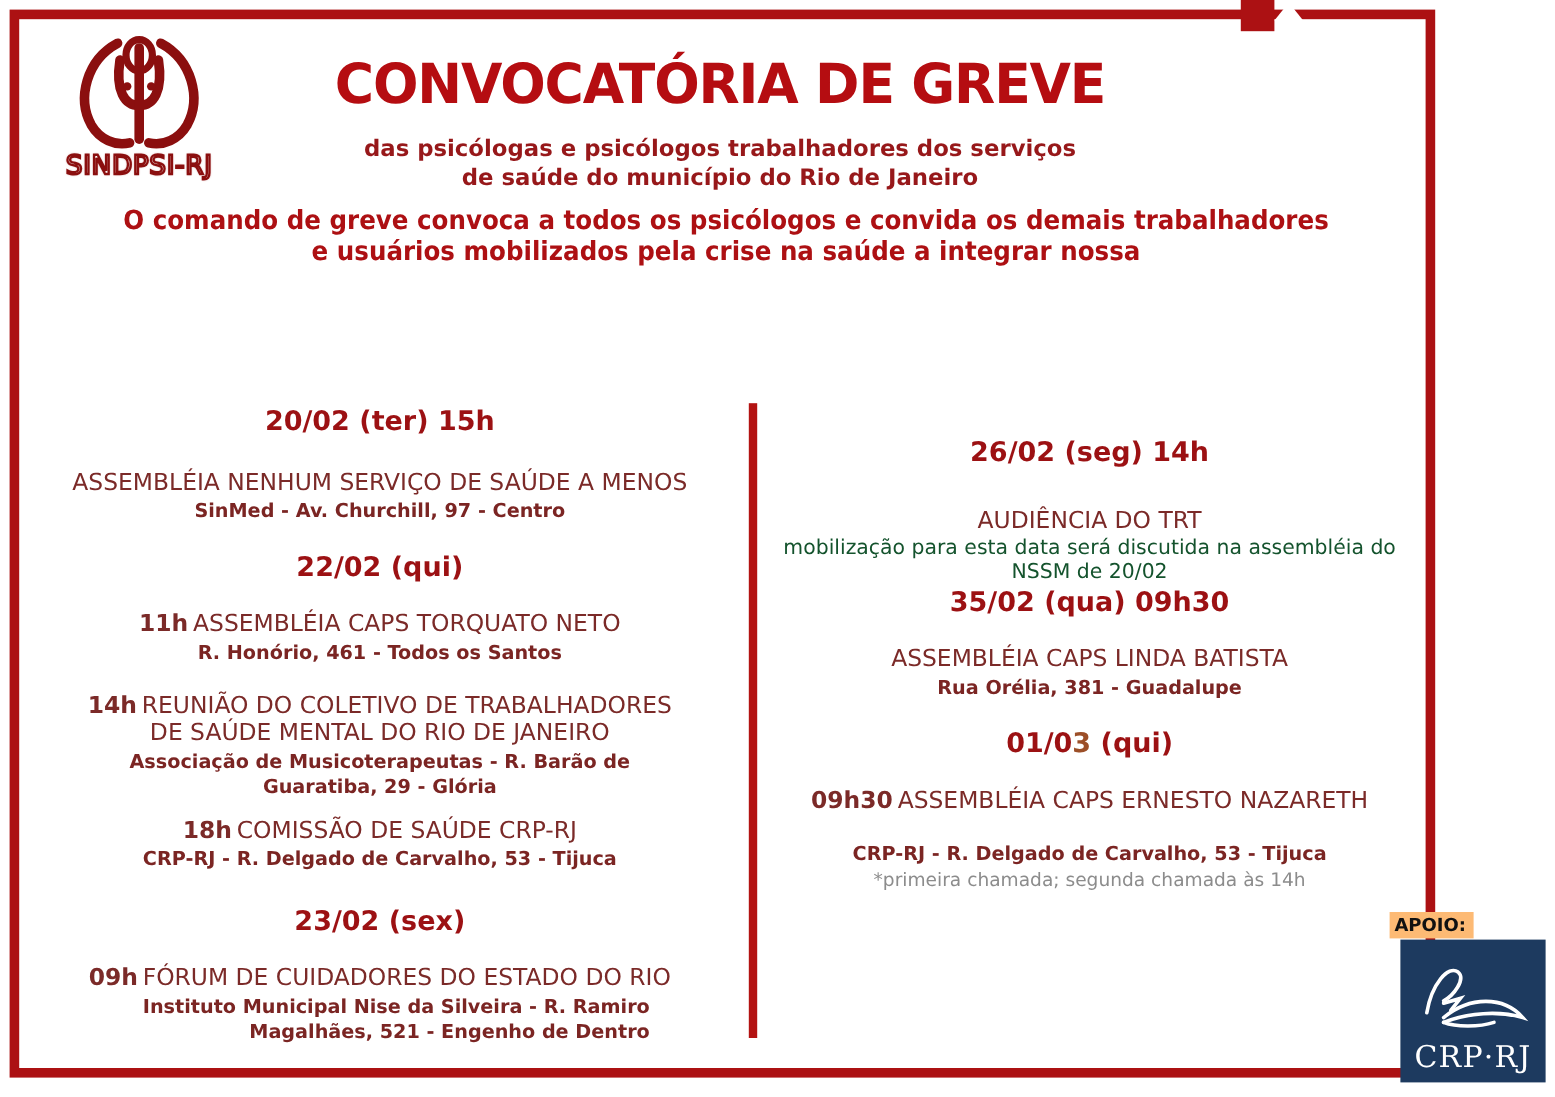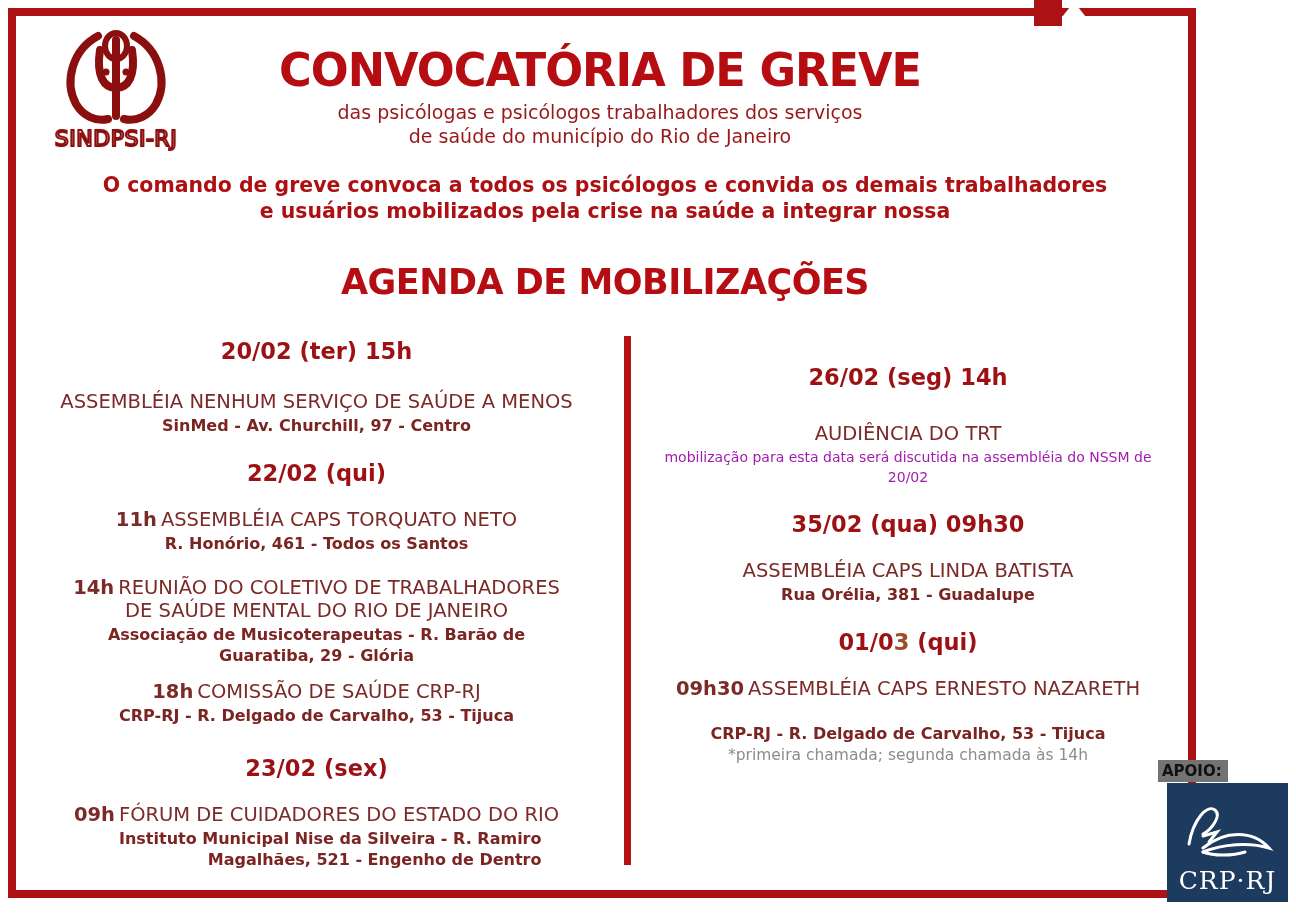--- a/index.html
+++ b/index.html
@@ -14,50 +14,50 @@
   .top-notch{position:absolute;left:1062px;top:2px;width:0;height:0;z-index:3;
          border-left:12px solid transparent;border-right:12px solid transparent;
          border-bottom:15px solid #fff;}
   
   .sind-logo{position:absolute;left:46px;top:24px;width:140px;text-align:center;z-index:4;}
   .sind-label{font-weight:normal;font-size:22px;color:#fff;letter-spacing:.5px;
          -webkit-text-stroke:2px #8b0f0f;text-shadow:0 0 2px #8b0f0f;margin-top:-6px;}
   .title-block{position:absolute;left:150px;top:44px;width:900px;text-align:center;z-index:4;}
   .main-title{font-size:46px;font-weight:bold;color:#b50d11;letter-spacing:-1px;
          transform:scaleX(.97);transform-origin:center;line-height:52px;}
-  .subtitle{font-size:19px;font-weight:normal;color:#97181a;line-height:24px;margin-top:4px;}
+  .subtitle{font-size:19px;font-weight:bold;color:#97181a;line-height:24px;margin-top:16px;}
   .intro{position:absolute;left:40px;top:172px;width:1130px;text-align:center;
          font-size:22px;font-weight:bold;color:#ad1013;line-height:26px;
          transform:scaleX(.93);transform-origin:center;z-index:4;}
   .agenda-heading{position:absolute;left:40px;top:262px;width:1130px;text-align:center;
          font-size:35px;font-weight:bold;color:#b50d11;letter-spacing:-.5px;z-index:4;}
   
   .col{position:absolute;text-align:center;z-index:4;}
   .col-left{left:24px;top:336px;width:585px;}
   .col-right{left:648px;top:362px;width:520px;}
   .divider{position:absolute;left:624px;top:336px;width:7px;height:529px;background:#b31312;z-index:4;}
   .date{font-size:22.5px;font-weight:bold;color:#9c1113;line-height:30px;}
   .date .alt3{color:#9c4f28;}
   .ev-name{font-size:19.5px;color:#7b2a28;line-height:23px;}
   .ev-name .time{font-weight:bold;margin-right:4px;}
   .venue{font-size:16px;font-weight:bold;color:#7b2523;line-height:21px;margin-top:2px;}
-  .note{font-size:14px;color:#a21caf;line-height:20px;margin-top:2px;}
+  .note{font-size:17px;color:#14532d;line-height:20px;margin-top:2px;}
   .footnote{font-size:15.5px;color:#8c8c8c;line-height:19px;margin-top:2px;}
   .w420{max-width:420px;margin-left:auto;margin-right:auto;}
   .w450{max-width:450px;margin-left:auto;margin-right:auto;text-align:right;}
   .w500{max-width:500px;margin-left:auto;margin-right:auto;}
   
   .l-d1{margin-bottom:24px;} .l-e1{margin-bottom:22px;} .l-d2{margin-bottom:20px;}
   .l-e2{margin-bottom:22px;} .l-e3{margin-bottom:14px;} .l-e4{margin-bottom:27px;}
   .l-d3{margin-bottom:20px;}
   
-  .r-d1{margin-bottom:30px;} .r-e1{margin-bottom:22px;} .r-d2{margin-bottom:20px;}
+  .r-d1{margin-bottom:30px;} .r-e1{} .r-d2{margin-bottom:20px;}
   .r-e2{margin-bottom:22px;} .r-d3{margin-bottom:20px;} .r-e3{margin-bottom:23px;}
   
-  .apoio{position:absolute;left:1158px;top:760px;z-index:6;background:#737373;
+  .apoio{position:absolute;left:1158px;top:760px;z-index:6;background:#fdba74;
          padding:2px 6px 2px 4px;font-size:15px;font-weight:bold;color:#111;}
   .crp-logo{position:absolute;left:1167px;top:783px;width:121px;height:119px;
          background:#1d3a5f;z-index:5;display:flex;flex-direction:column;
          align-items:center;justify-content:flex-end;}
   .crp-text{font-family:"DejaVu Serif","Liberation Serif",serif;color:#fff;
          font-size:25px;letter-spacing:1px;margin-bottom:8px;line-height:26px;}
 </style>
 </head>
 <body>
 
@@ -89,21 +89,20 @@
       <div>das psicólogas e psicólogos trabalhadores dos serviços</div>
       <div>de saúde do município do Rio de Janeiro</div>
     </div>
   </div>
 
   <div class="intro">
     <div>O comando de greve convoca a todos os psicólogos e convida os demais trabalhadores</div>
     <div>e usuários mobilizados pela crise na saúde a integrar nossa</div>
   </div>
 
-  <div class="agenda-heading">AGENDA DE MOBILIZAÇÕES</div>
 
   <div class="divider"></div>
 
   <div class="col col-left">
     <div class="date l-d1">20/02 (ter) 15h</div>
 
     <div class="l-e1">
       <div class="ev-name">ASSEMBLÉIA NENHUM SERVIÇO DE SAÚDE A MENOS</div>
       <div class="venue">SinMed - Av. Churchill, 97 - Centro</div>
     </div>

